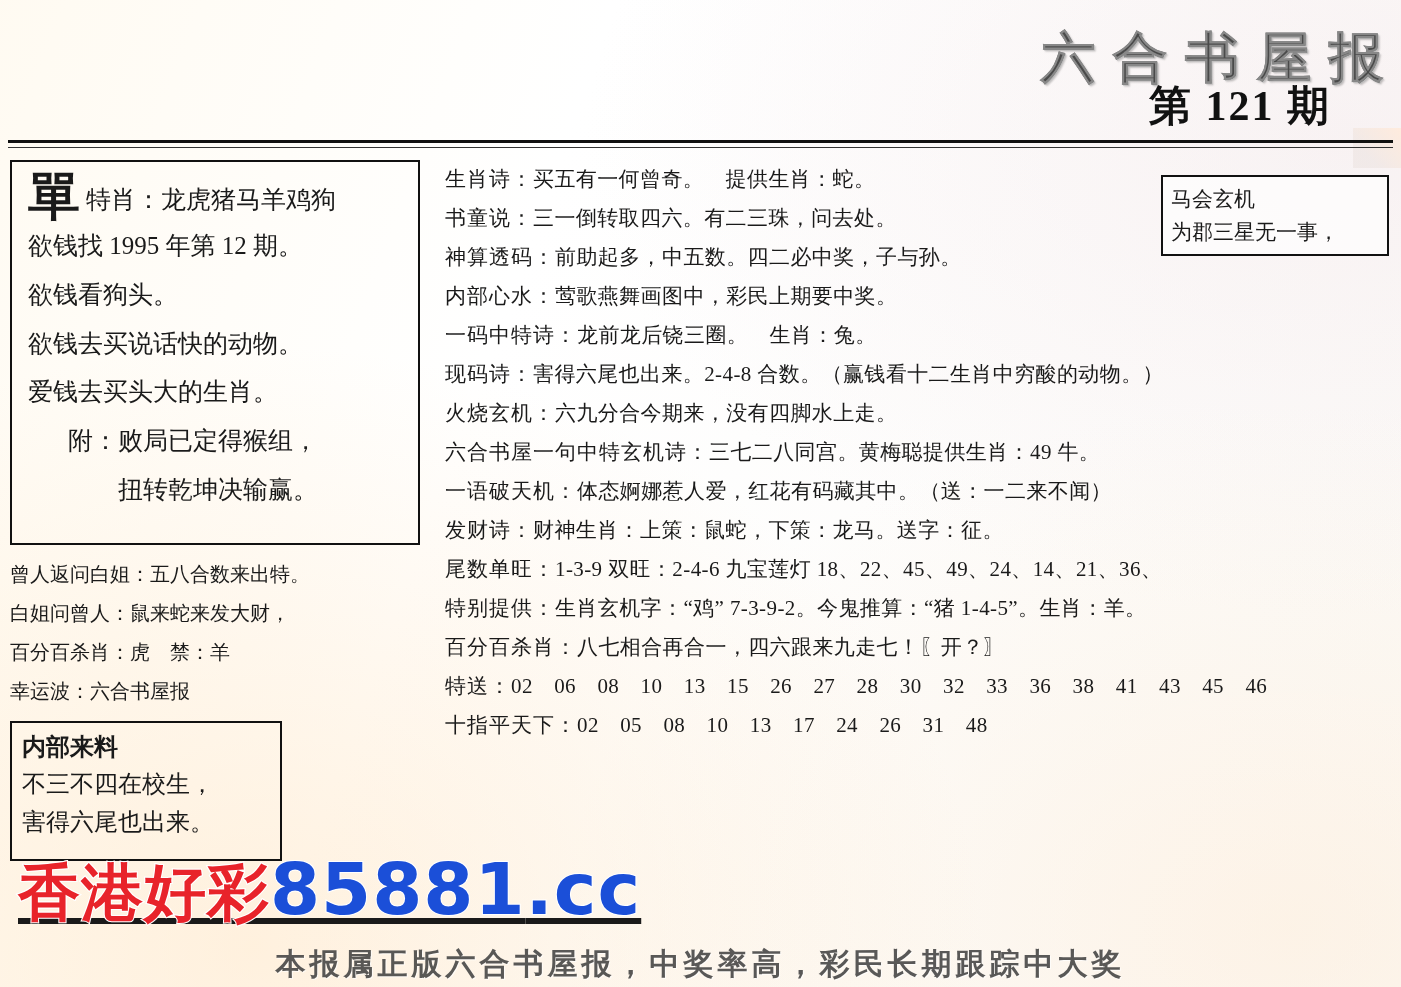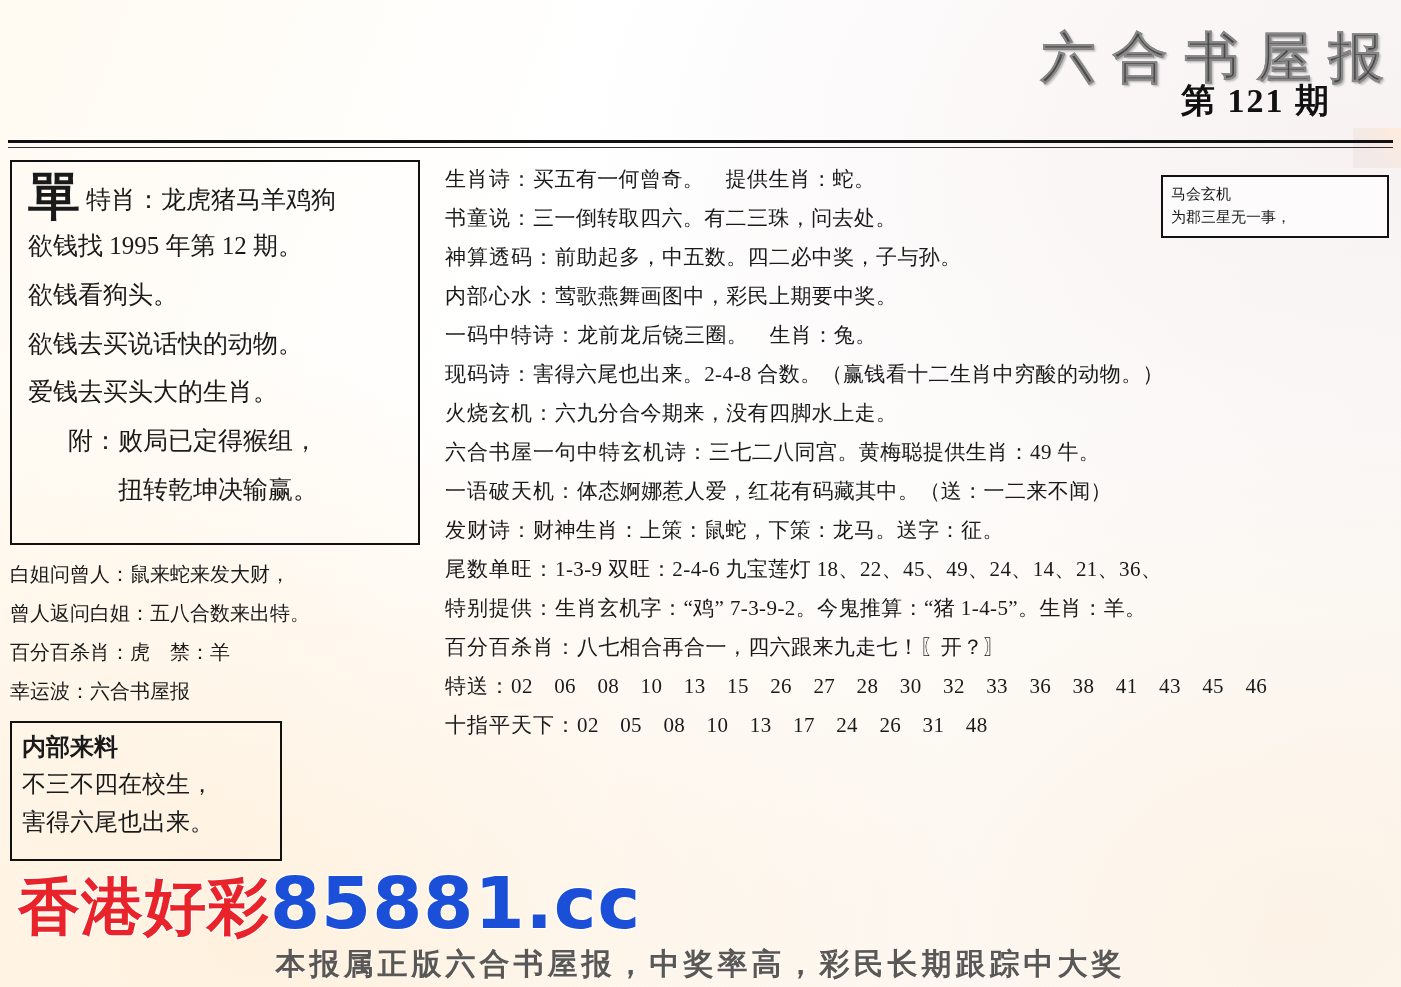--- a/index.html
+++ b/index.html
@@ -47,21 +47,21 @@
     letter-spacing: 18px;
     font-weight: bold;
     color: #4a4a4a;
     text-shadow: 1px 1px 0 #bdbdbd, 2px 2px 2px rgba(0,0,0,0.22);
     -webkit-text-stroke: 0.5px #888;
   }
   .issue {
     position: absolute;
     top: 78px;
     right: 70px;
-    font-size: 34px;
+    font-size: 42px;
     font-weight: bold;
     color: #111;
     letter-spacing: 2px;
     font-family: "Liberation Serif", serif;
   }
   .rule {
     position: absolute;
     left: 8px;
     top: 140px;
     width: 1385px;
@@ -160,35 +160,36 @@
     position: absolute;
     right: 12px;
     top: 175px;
     width: 228px;
     border: 2px solid #111;
     padding: 6px 8px;
     box-sizing: border-box;
     background: rgba(255,255,255,0.65);
   }
   .tr-line {
-    font-size: 15px;
+    font-size: 21px;
     line-height: 1.55;
     white-space: nowrap;
   }
   
   .watermark {
     position: absolute;
     left: 18px;
-    bottom: 38px;
+    bottom: 52px;
     font-family: "DejaVu Sans", sans-serif;
     font-weight: bold;
     font-size: 62px;
     letter-spacing: 1px;
     white-space: nowrap;
     pointer-events: none;
+    text-decoration: underline;
   }
   .wm-red {
     color: #e8232a;
     -webkit-text-stroke: 2px #ffffff;
     paint-order: stroke fill;
     text-shadow: 0 0 1px #fff;
   }
   .wm-blue {
     color: #1b4fd8;
     -webkit-text-stroke: 2px #ffffff;
@@ -244,22 +245,22 @@
       <div class="l-line">欲钱看狗头。</div>
       <div class="l-line">欲钱去买说话快的动物。</div>
       <div class="l-line">爱钱去买头大的生肖。</div>
       <div class="l-line indent">
         <span>附：</span><span>败局已定得猴组，</span>
       </div>
       <div class="l-line indent2">扭转乾坤决输赢。</div>
     </div>
 
     <div class="left-sub">
+      <div class="sub-line">曾人返问白姐：五八合数来出特。</div>
       <div class="sub-line">白姐问曾人：鼠来蛇来发大财，</div>
-      <div class="sub-line">曾人返问白姐：五八合数来出特。</div>
       <div class="sub-line">百分百杀肖：虎　禁：羊</div>
       <div class="sub-line">幸运波：六合书屋报</div>
     </div>
 
     <div class="box-inner">
       <div class="inner-title">内部来料</div>
       <div class="inner-line">不三不四在校生，</div>
       <div class="inner-line">害得六尾也出来。</div>
     </div>
   </div>

